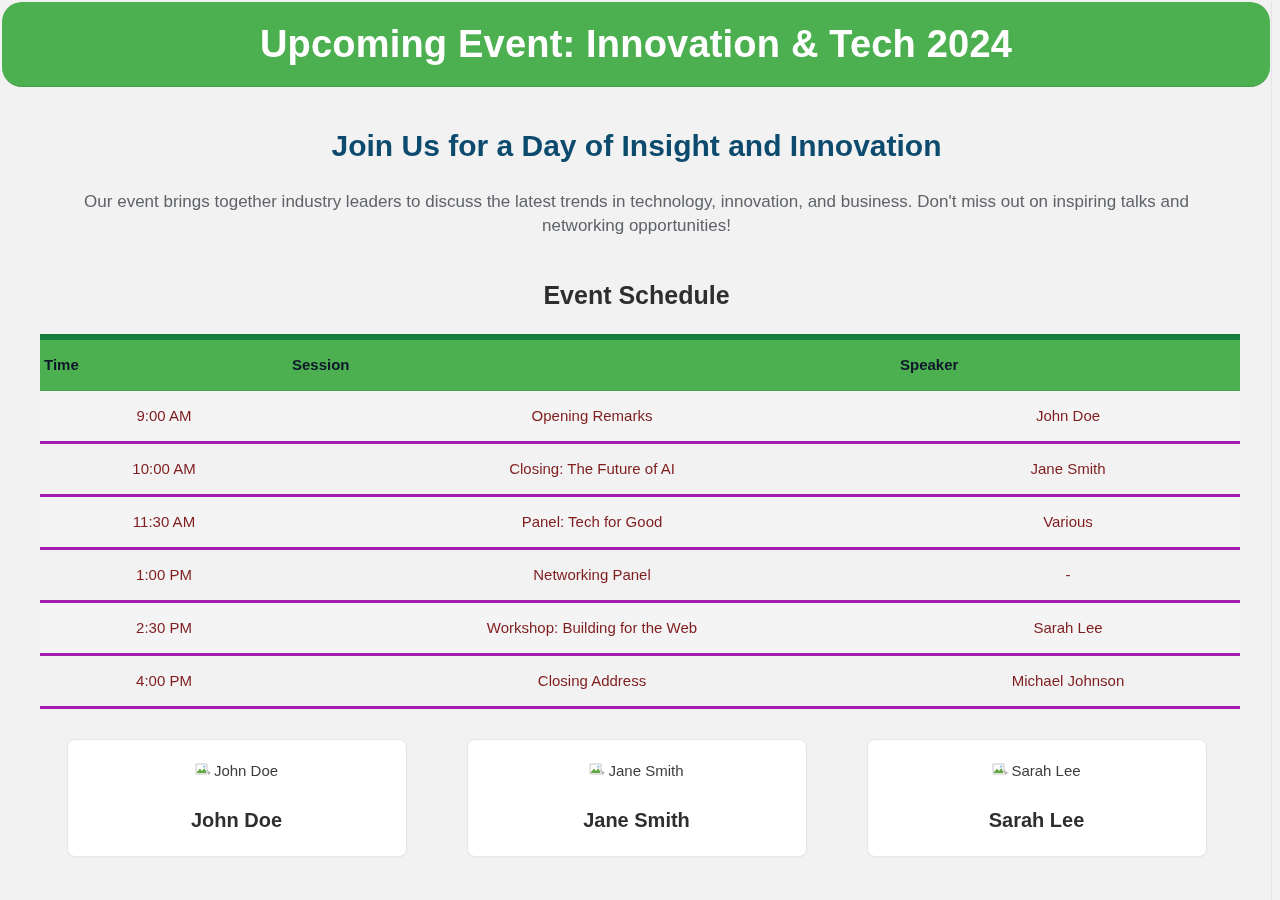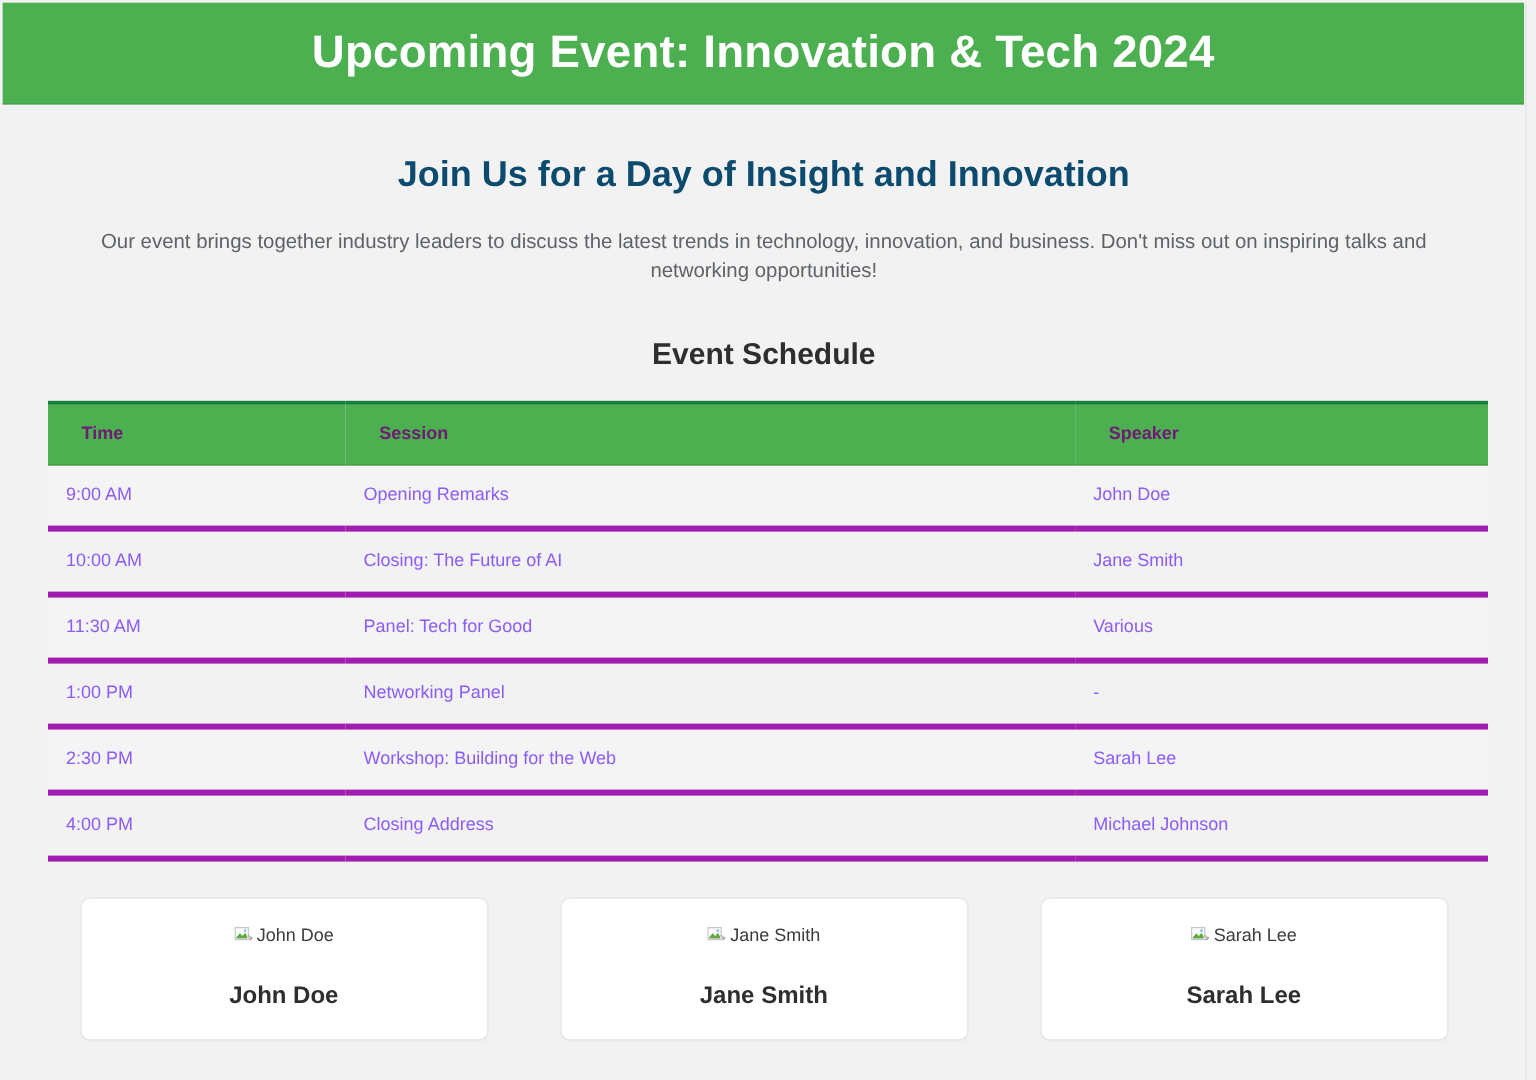--- a/index.html
+++ b/index.html
@@ -35,20 +35,21 @@
 
   
   .site-header {
     width: 1268px;
     height: 85px;
     background: #4caf50;
     display: flex;
     align-items: center;
     justify-content: center;
     border-bottom: 1px solid #43a047;
+    border-radius: 20px;
   }
   .site-header h1 {
     margin: 0;
     font-size: 38px;
     font-weight: bold;
     color: #ffffff;
     letter-spacing: 0.2px;
     line-height: 1;
   }
 
@@ -94,36 +95,37 @@
     width: 1200px;
     border-collapse: collapse;
     table-layout: fixed;
     font-size: 15px;
   }
   table.schedule col.c-time    { width: 248px; }
   table.schedule col.c-session { width: 608px; }
   table.schedule col.c-speaker { width: 344px; }
   table.schedule thead th {
     background: #4caf50;
-    color: #701a75;
+    color: #0f172a;
     font-size: 15px;
     font-weight: bold;
     text-align: left;
-    padding: 16px 28px;
-    border-top: 3px solid #15803d;
+    padding: 16px 4px;
+    border-top: 6px solid #15803d;
     border-bottom: 1px solid #43a047;
     line-height: 1.2;
   }
   table.schedule tbody td {
     padding: 16px 15px;
-    border-bottom: 5px solid #a21caf;
-    color: #8b5cf6;
+    border-bottom: 3px solid #a21caf;
+    color: #7f1d1d;
     line-height: 1.2;
     vertical-align: middle;
     background: #f4f4f5;
+    text-align: center;
   }
   table.schedule tbody tr:nth-child(even) td {
     background: #f2f2f3;
   }
 
   
   .speakers-title {
     padding-top: 45px;
   }
   .speaker-grid {

